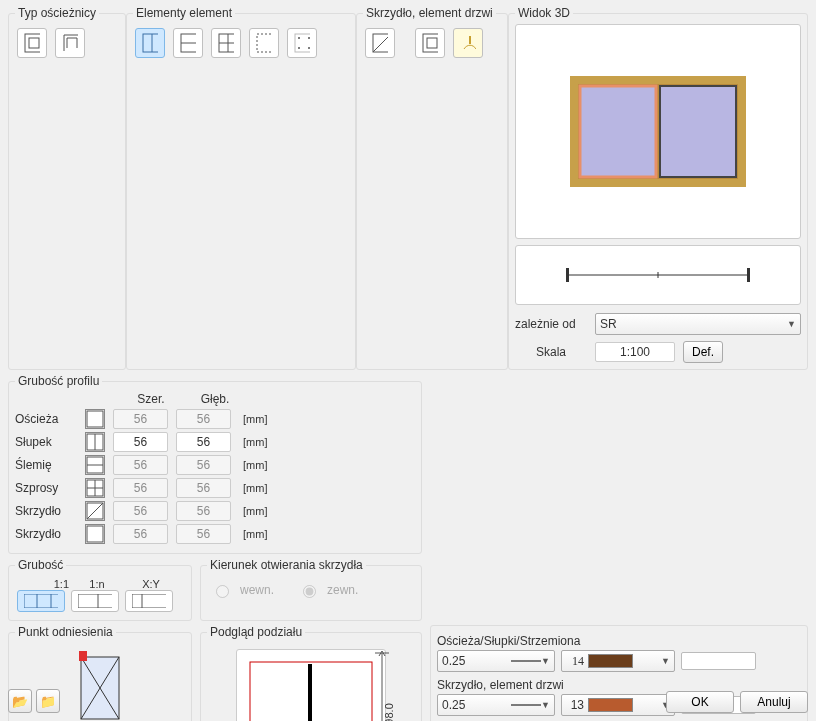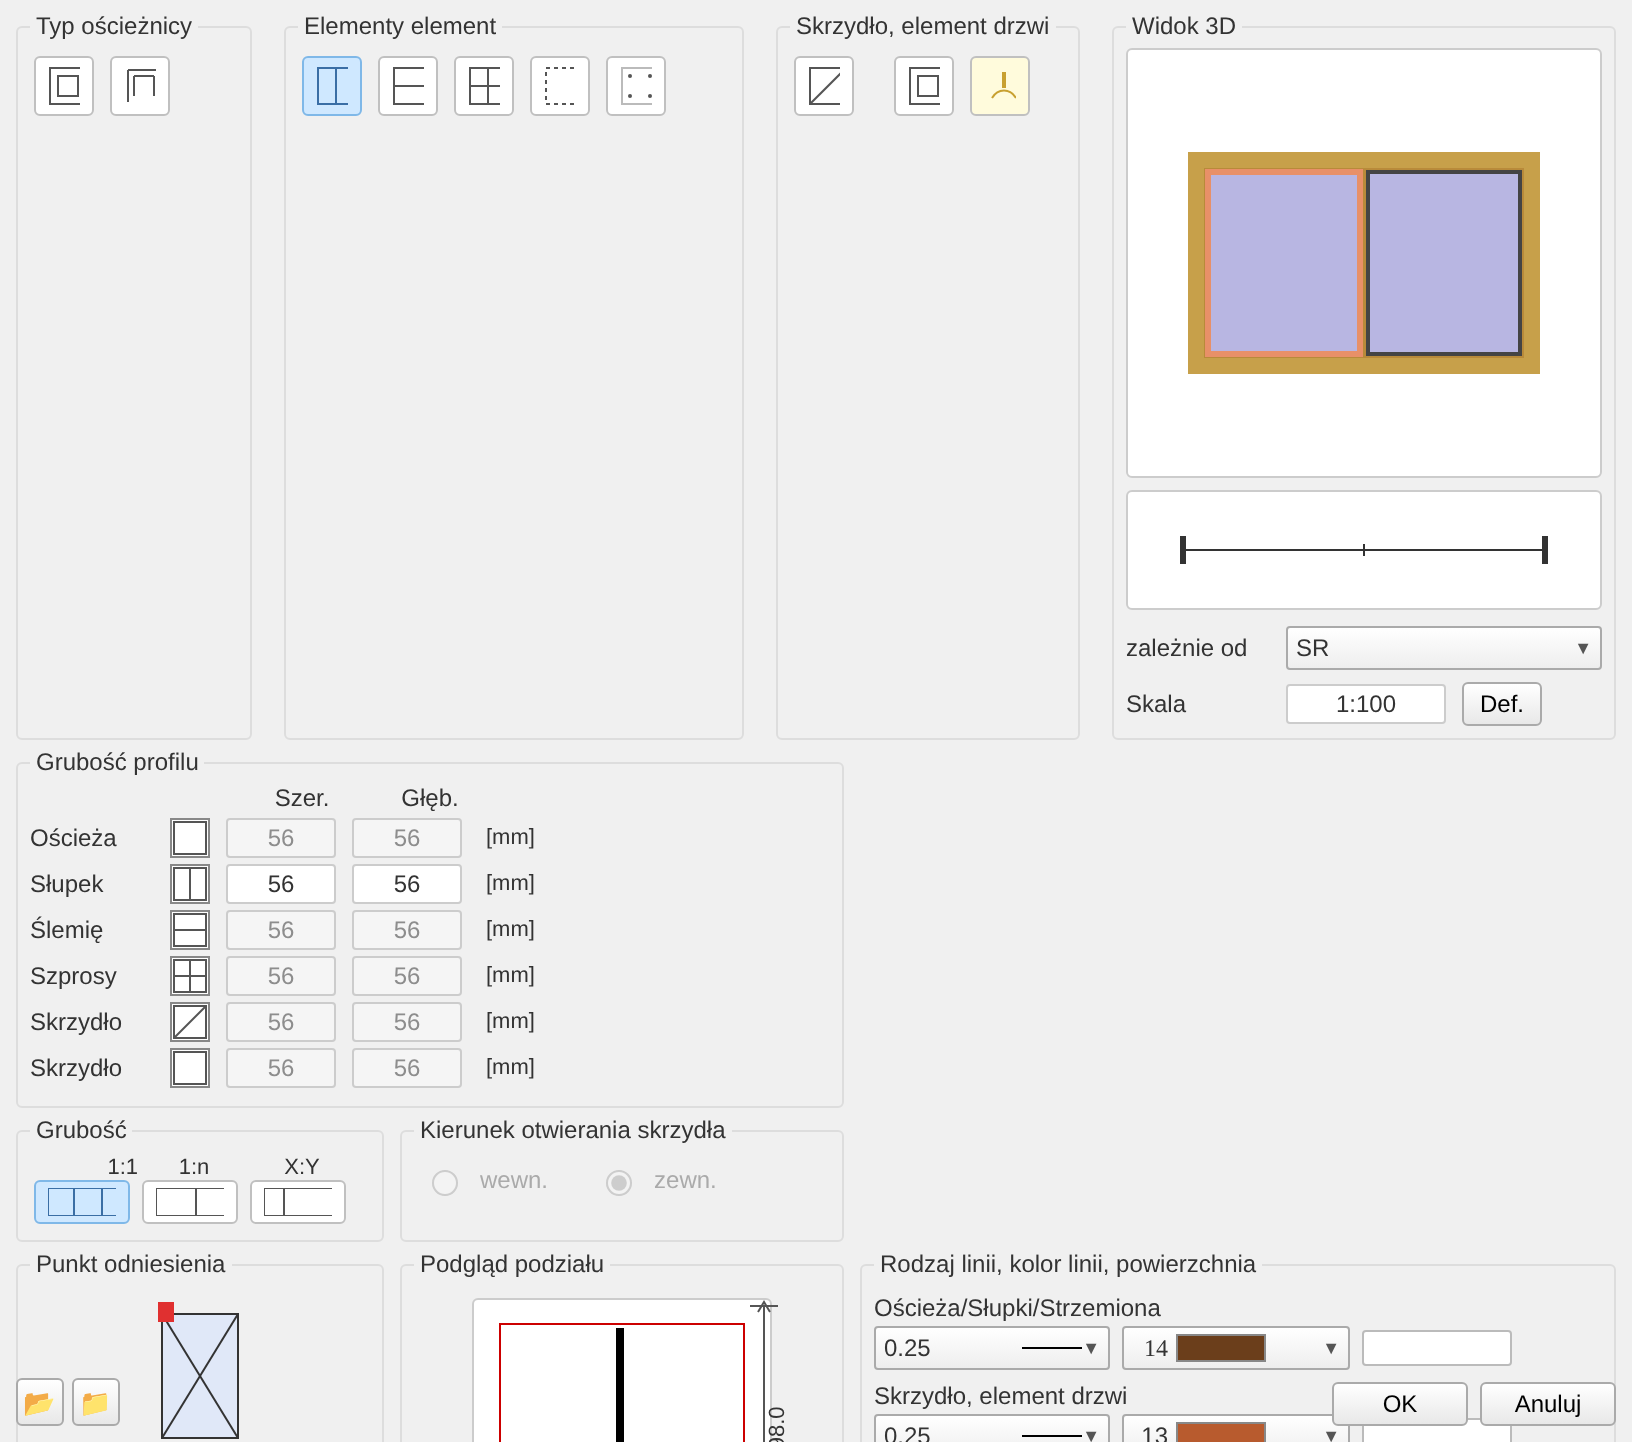--- a/index.html
+++ b/index.html
@@ -95,21 +95,21 @@
     display: inline-flex;
     align-items: center;
     justify-content: center;
     cursor: pointer;
   }
   .white-panel { background: #fff; border: 1px solid #ccc; border-radius: 3px; }
 </style>
 </head>
 <body>
 
-<div style="display:flex; gap:16px; padding:6px 8px 0 8px;">
+<div style="display:flex; gap:0; padding:6px 8px 0 8px;">
 
   <fieldset style="width:118px;">
     <legend>Typ ościeżnicy</legend>
     <div style="display:flex; gap:4px; padding:4px 2px;">
       <button class="icon-btn">
         <svg width="20" height="20">
             <rect x="1" y="1" width="18" height="18" fill="none" stroke="#555"></rect>
             <rect x="5" y="5" width="10" height="10" fill="none" stroke="#555"></rect>
           </svg>
       </button>
@@ -205,21 +205,21 @@
         </svg>
     </div>
     <div class="row" style="margin-top:8px;">
       <span style="width:72px;">zależnie od</span>
       <div class="select" style="flex:1;text-align:right;">
         <span>SR</span>
         <span class="caret">▼</span>
       </div>
     </div>
     <div class="row" style="margin-top:6px;">
-      <span style="width:72px;">Skala</span>
+      <span style="width:72px;text-align:center;">Skala</span>
       <input class="num-input" style="width: 80px;" value="1:100">
       <button class="btn small">Def.</button>
     </div>
   </fieldset>
 </div>
 
 <div style="display:flex; gap:8px; padding:4px 8px 0 8px;">
   <fieldset style="width:414px;">
     <legend>Grubość profilu</legend>
     <div class="row" style="margin-left:104px; gap:0;">
@@ -373,21 +373,20 @@
         <line x1="7" y1="4" x2="7" y2="136" stroke="#555"></line>
           <path d="M4 7l3-5 3 5 M4 133l3 5 3-5" stroke="#555" fill="none"></path>
         <line x1="0" y1="4" x2="14" y2="4" stroke="#555"></line>
           <line x1="0" y1="136" x2="14" y2="136" stroke="#555"></line>
       </svg>
     </div>
 
   </fieldset>
 
   <fieldset style="flex:1;">
-    <legend>Rodzaj linii, kolor linii, powierzchnia</legend>
     <div id="line-rows" style="display:flex; flex-direction:column; gap:4px; padding:2px 0;">
         <div>
     <div style="margin:2px 0 2px 0;">Ościeża/Słupki/Strzemiona</div>
     <div class="row" style="gap:6px;">
       <div class="select" style="width:118px;">
         <span>0.25</span>
         <span style="flex:1"></span>
         <svg width="30" height="8">
                 <line x1="0" y1="4" x2="30" y2="4" stroke="#000" stroke-width="1"></line>
               </svg>

